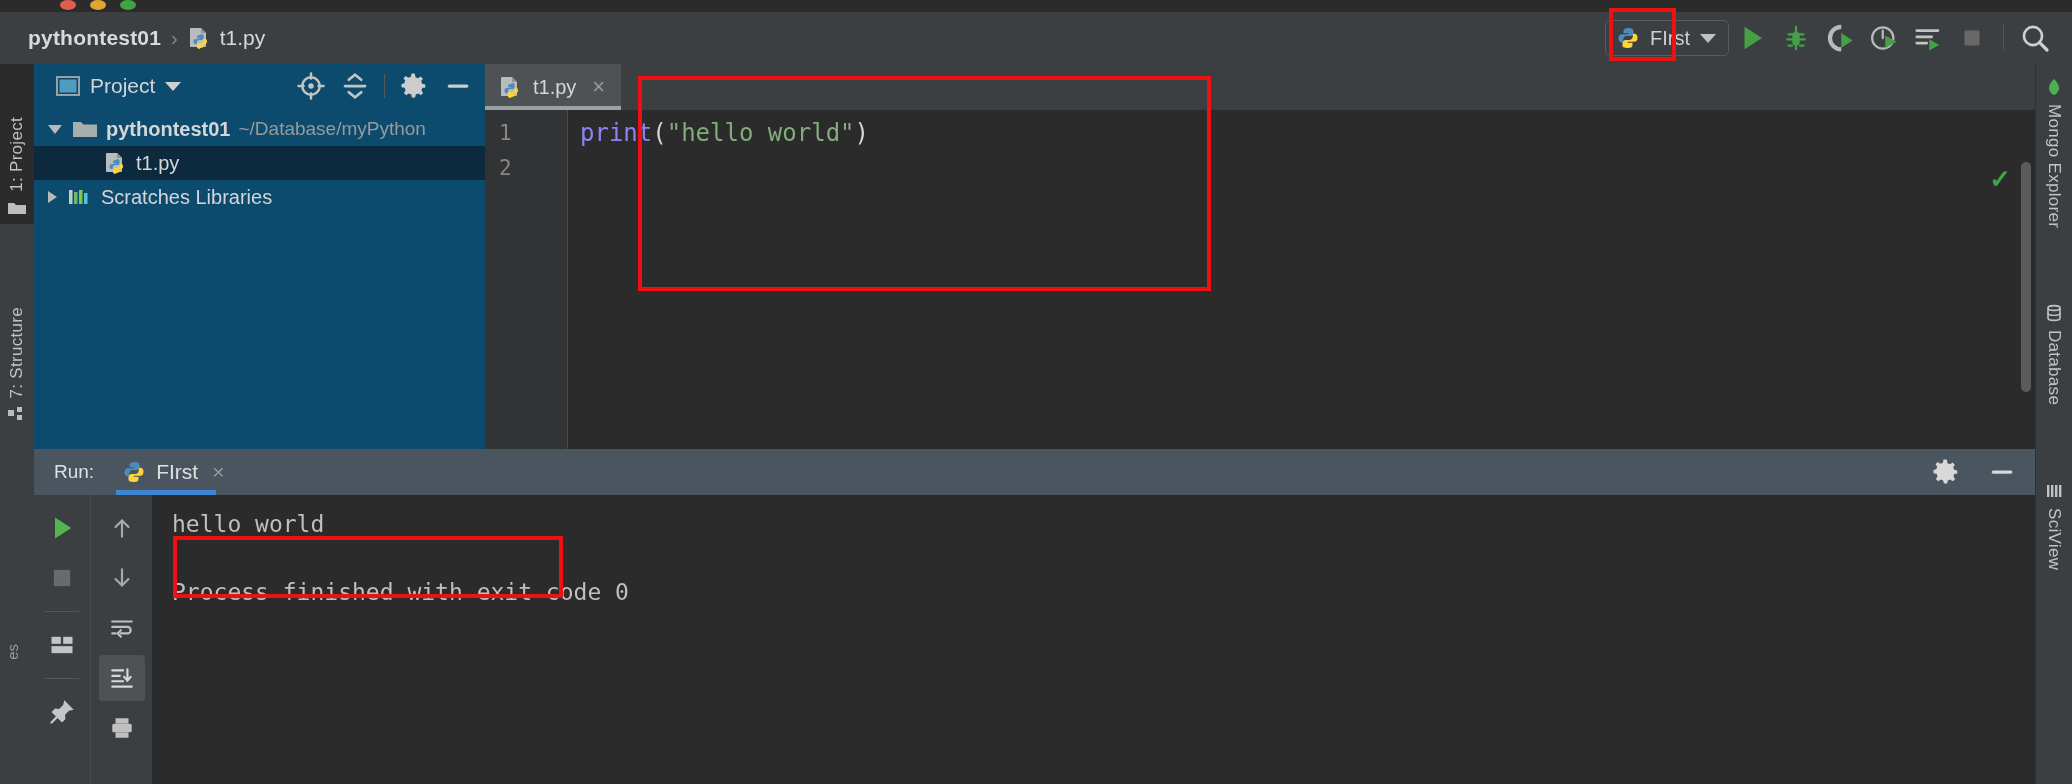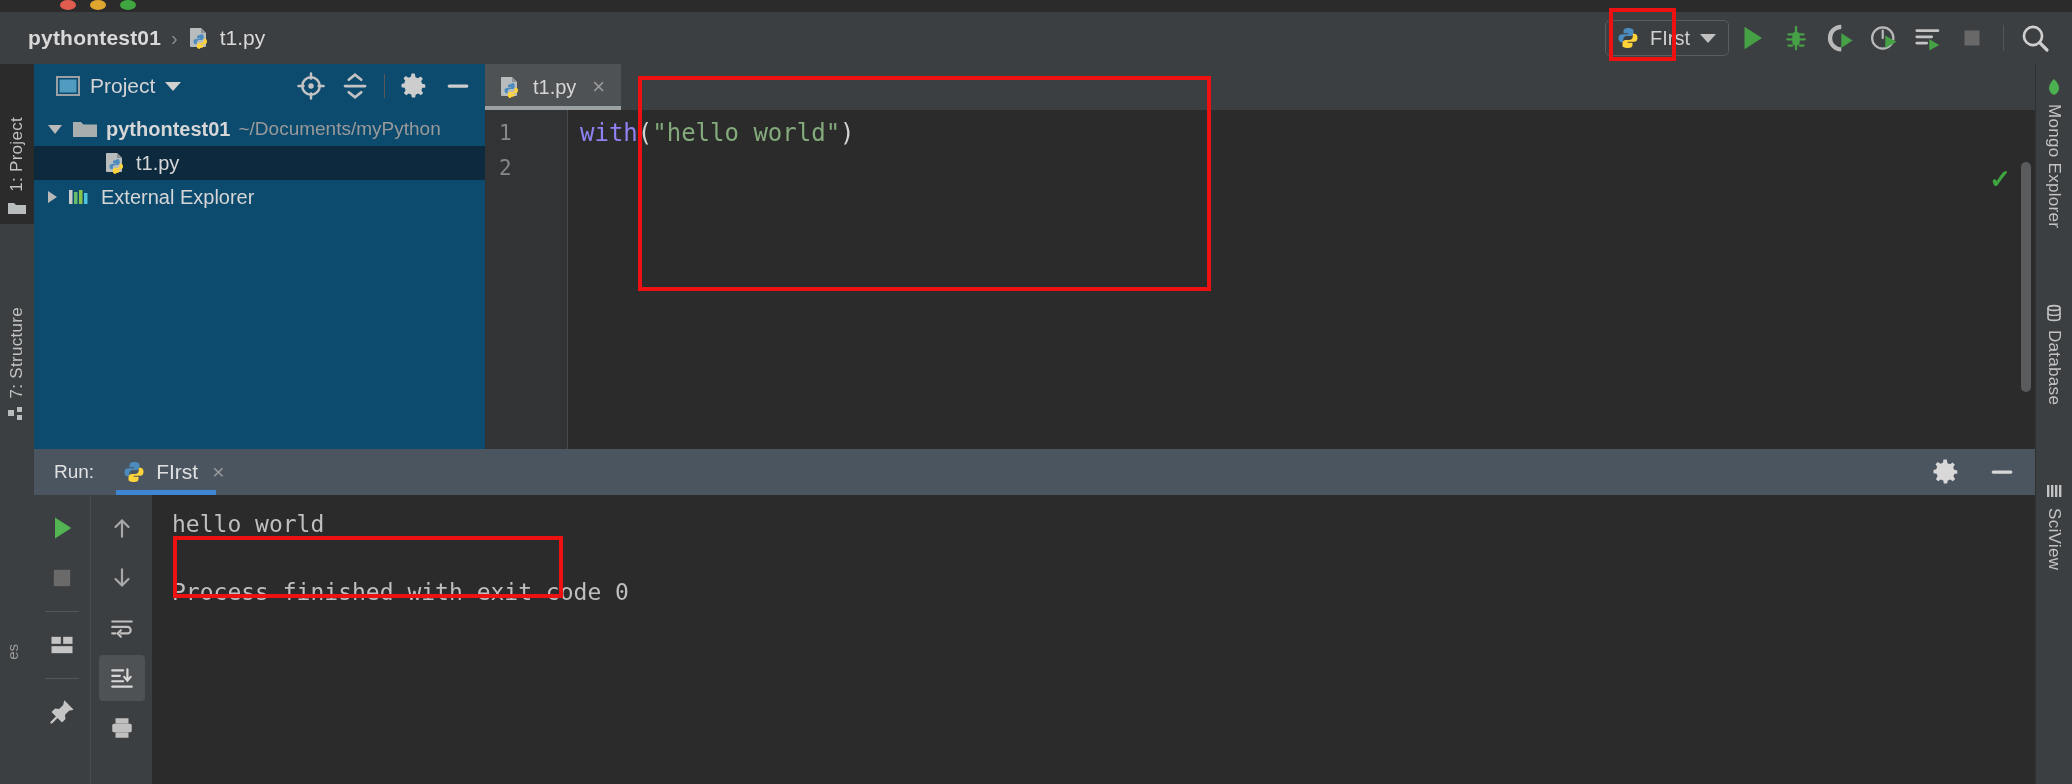--- a/index.html
+++ b/index.html
@@ -282,21 +282,21 @@
 
     <div class="tree">
       <div class="trow">
         <span class="tri open"></span>
         <span>
           <svg width="26" height="20" viewBox="0 0 26 20">
               <path d="M1 3h8l2.5 2.5H25V18H1z" fill="#a8adae"></path>
             </svg>
         </span>
         <span class="tname">pythontest01</span>
-        <span class="tpath">~/Documents/myPython</span>
+        <span class="tpath">~/Database/myPython</span>
       </div>
 
       <div class="trow sel indent">
         <span>
           <svg width="24" height="24" viewBox="0 0 24 24">
             <path d="M3 2 h10 l5 5 v13 a1 1 0 0 1 -1 1 H3 a1 1 0 0 1 -1 -1 V3 a1 1 0 0 1 1 -1z" fill="#b8bcbd"></path>
             <path d="M13 2 l5 5 h-5z" fill="#8e9294"></path>
             <path d="M12 9c-2.2 0-3 .9-3 2v1.4h3.2v.6H7.8c-1.2 0-2.3.7-2.3 2.6s1 2.6 2.3 2.6h1V16.5c0-1.3 1.1-2.4 2.4-2.4h2.4c1.1 0 2-.9 2-2v-2.2c0-1.1-1.1-1.9-2.4-1.9z" fill="#4b8bbe"></path>
             <path d="M12.5 22c2.2 0 3-.9 3-2v-1.4h-3.2v-.6h4.4c1.2 0 2.3-.7 2.3-2.6s-1-2.6-2.3-2.6h-1v1.7c0 1.3-1.1 2.4-2.4 2.4H10.9c-1.1 0-2 .9-2 2v2.2c0 1.1 1.1 1.9 2.4 1.9z" fill="#ffd43b"></path>
           </svg>
@@ -307,21 +307,21 @@
       <div class="trow">
         <span class="tri"></span>
         <span>
           <svg width="26" height="20" viewBox="0 0 26 20">
             <rect x="2" y="3" width="3.5" height="14" fill="#c9c9c9"></rect>
             <rect x="7" y="5" width="3.5" height="12" fill="#66bb6a"></rect>
             <rect x="12" y="3" width="3.5" height="14" fill="#8bc34a"></rect>
             <rect x="17" y="6" width="3.5" height="11" fill="#4fc3d9"></rect>
           </svg>
         </span>
-        <span>External Explorer</span>
+        <span>Scratches Libraries</span>
       </div>
 
     </div>
   </div>
 
   <div class="editor">
     <div class="tabbar">
       <div class="etab">
         <span>
           <svg width="24" height="24" viewBox="0 0 24 24">
@@ -336,21 +336,21 @@
       </div>
     </div>
 
     <div class="codearea">
       <div class="gutter">
         <div class="gline">1</div>
         <div class="gline">2</div>
       </div>
       <div class="gutter-div"></div>
       <div class="code">
-        <div class="cline"><span class="kw-fn">with</span><span class="punct">(</span><span class="str">"hello world"</span><span class="punct">)</span></div>
+        <div class="cline"><span class="kw-fn">print</span><span class="punct">(</span><span class="str">"hello world"</span><span class="punct">)</span></div>
         <div class="cline"></div>
       </div>
       <div class="code-scroll"></div>
       <div class="check-ok">✓</div>
     </div>
   </div>
 
   <div class="rightstrip">
     <div class="rtab" style="top:6px; height:200px;">
       <span class="vico">

